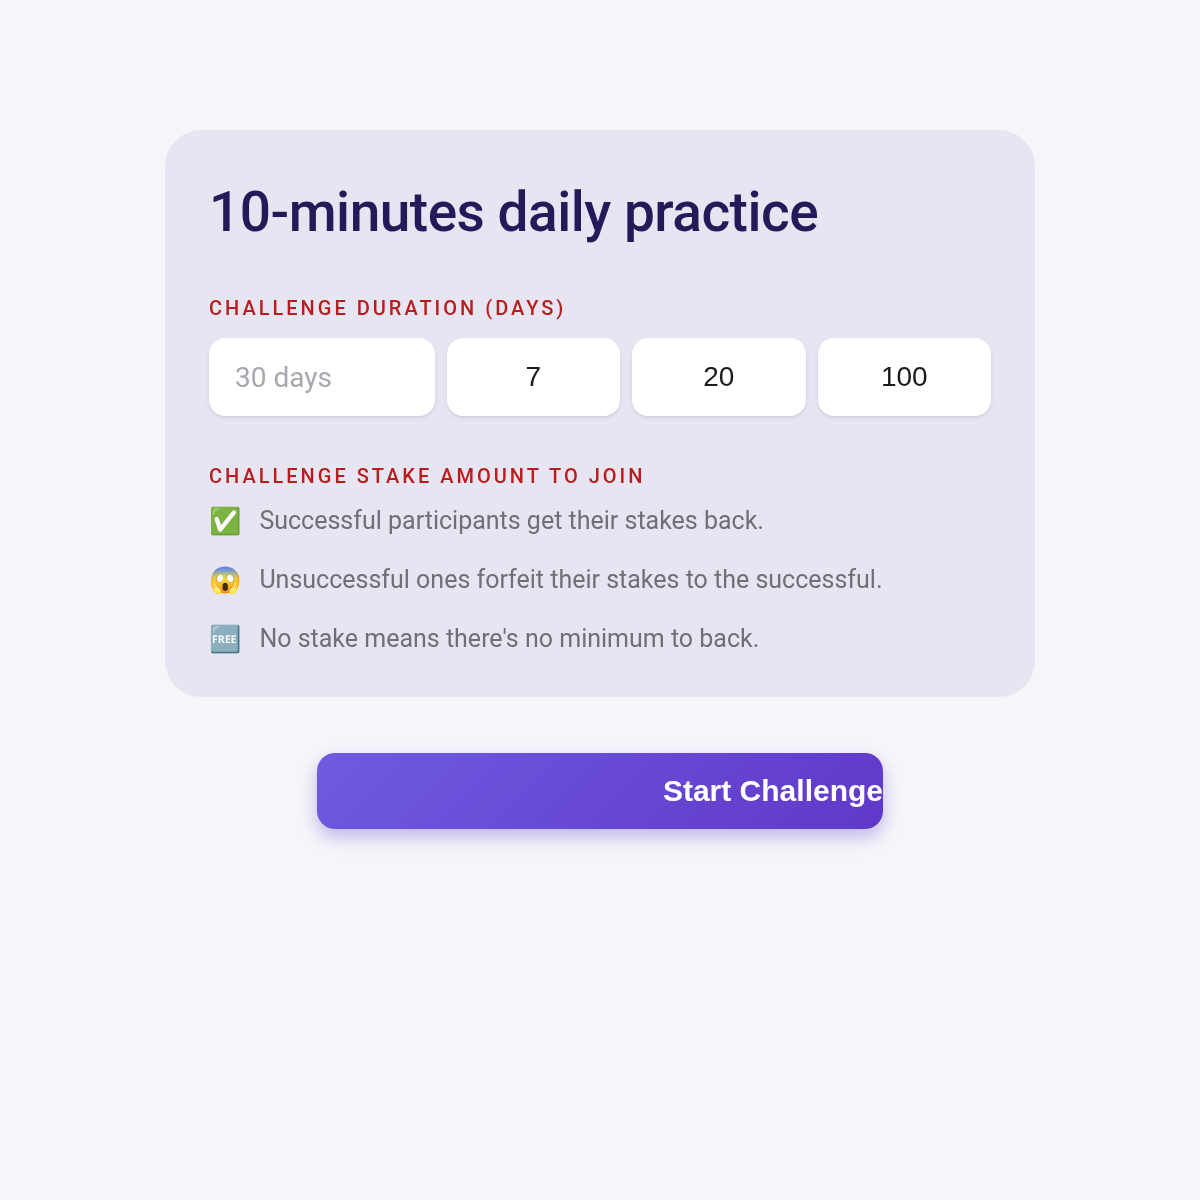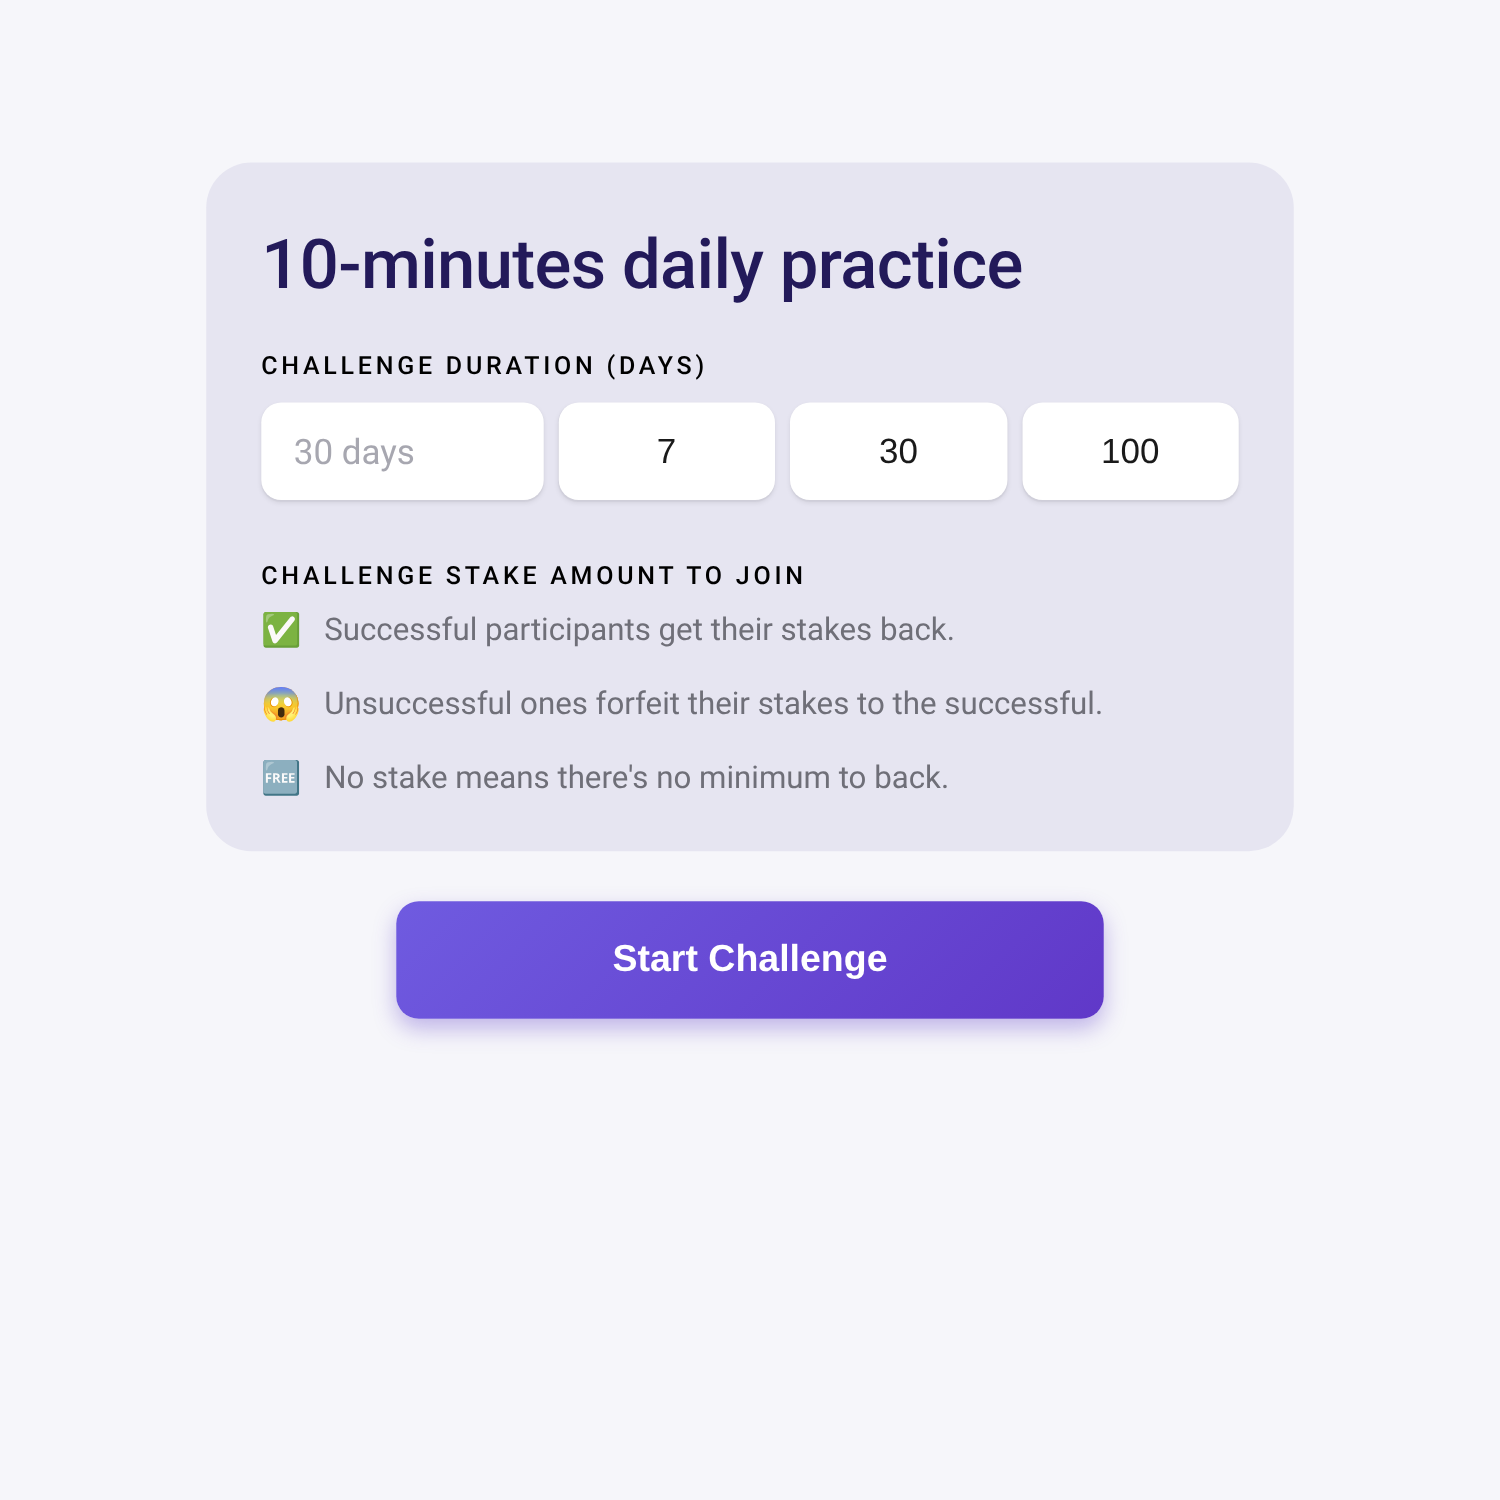--- a/index.html
+++ b/index.html
@@ -16,26 +16,26 @@
     width: 870px;
     background: #e6e5f1;
     border-radius: 36px;
     padding: 50px 44px 44px 44px;
   }
   .title {
     font-size: 55px;
     font-weight: 500;
     color: #231a5a;
     letter-spacing: -0.5px;
-    margin-bottom: 36px;
+    margin-bottom: 52px;
   }
   .section-label {
     font-size: 20px;
     font-weight: 500;
-    color: #000000;
+    color: #b91c1c;
     letter-spacing: 3px;
     margin-bottom: 18px;
   }
   .row {
     display: flex;
     gap: 12px;
     margin-bottom: 48px;
   }
   .row:last-of-type { margin-bottom: 44px; }
   .pill-input, .pill-btn {
@@ -74,46 +74,47 @@
   .info-list { display: flex; flex-direction: column; gap: 30px; }
   .info-item {
     display: flex;
     align-items: center;
     gap: 18px;
     font-size: 25px;
     color: #6f6f78;
   }
   .info-emoji { font-size: 26px; line-height: 1; }
   .cta {
-    margin-top: 40px;
+    margin-top: 56px;
     width: 566px;
-    height: 94px;
+    height: 76px;
     border: none;
     border-radius: 18px;
     background: linear-gradient(135deg, #6f5be0 0%, #6038c8 100%);
     color: #ffffff;
     font-size: 30px;
     font-weight: 600;
     cursor: pointer;
     box-shadow: 0 8px 18px rgba(91,60,200,0.35);
+    text-align: right;
   }
 </style>
 </head>
 <body>
 
 <div class="card">
   <h1 class="title">10-minutes daily practice</h1>
 
   <div class="section-label">CHALLENGE DURATION (DAYS)</div>
   <div class="row">
     <div class="pill-input">
       <input type="text" placeholder="30 days" style="">
     </div>
     <button class="pill-btn">7</button>
-    <button class="pill-btn">30</button>
+    <button class="pill-btn">20</button>
     <button class="pill-btn">100</button>
   </div>
 
   <div class="section-label">CHALLENGE STAKE AMOUNT TO JOIN</div>
 
   <div class="info-list">
     <div class="info-item">
       <span class="info-emoji">✅</span>
       <span>Successful participants get their stakes back.</span>
     </div>

